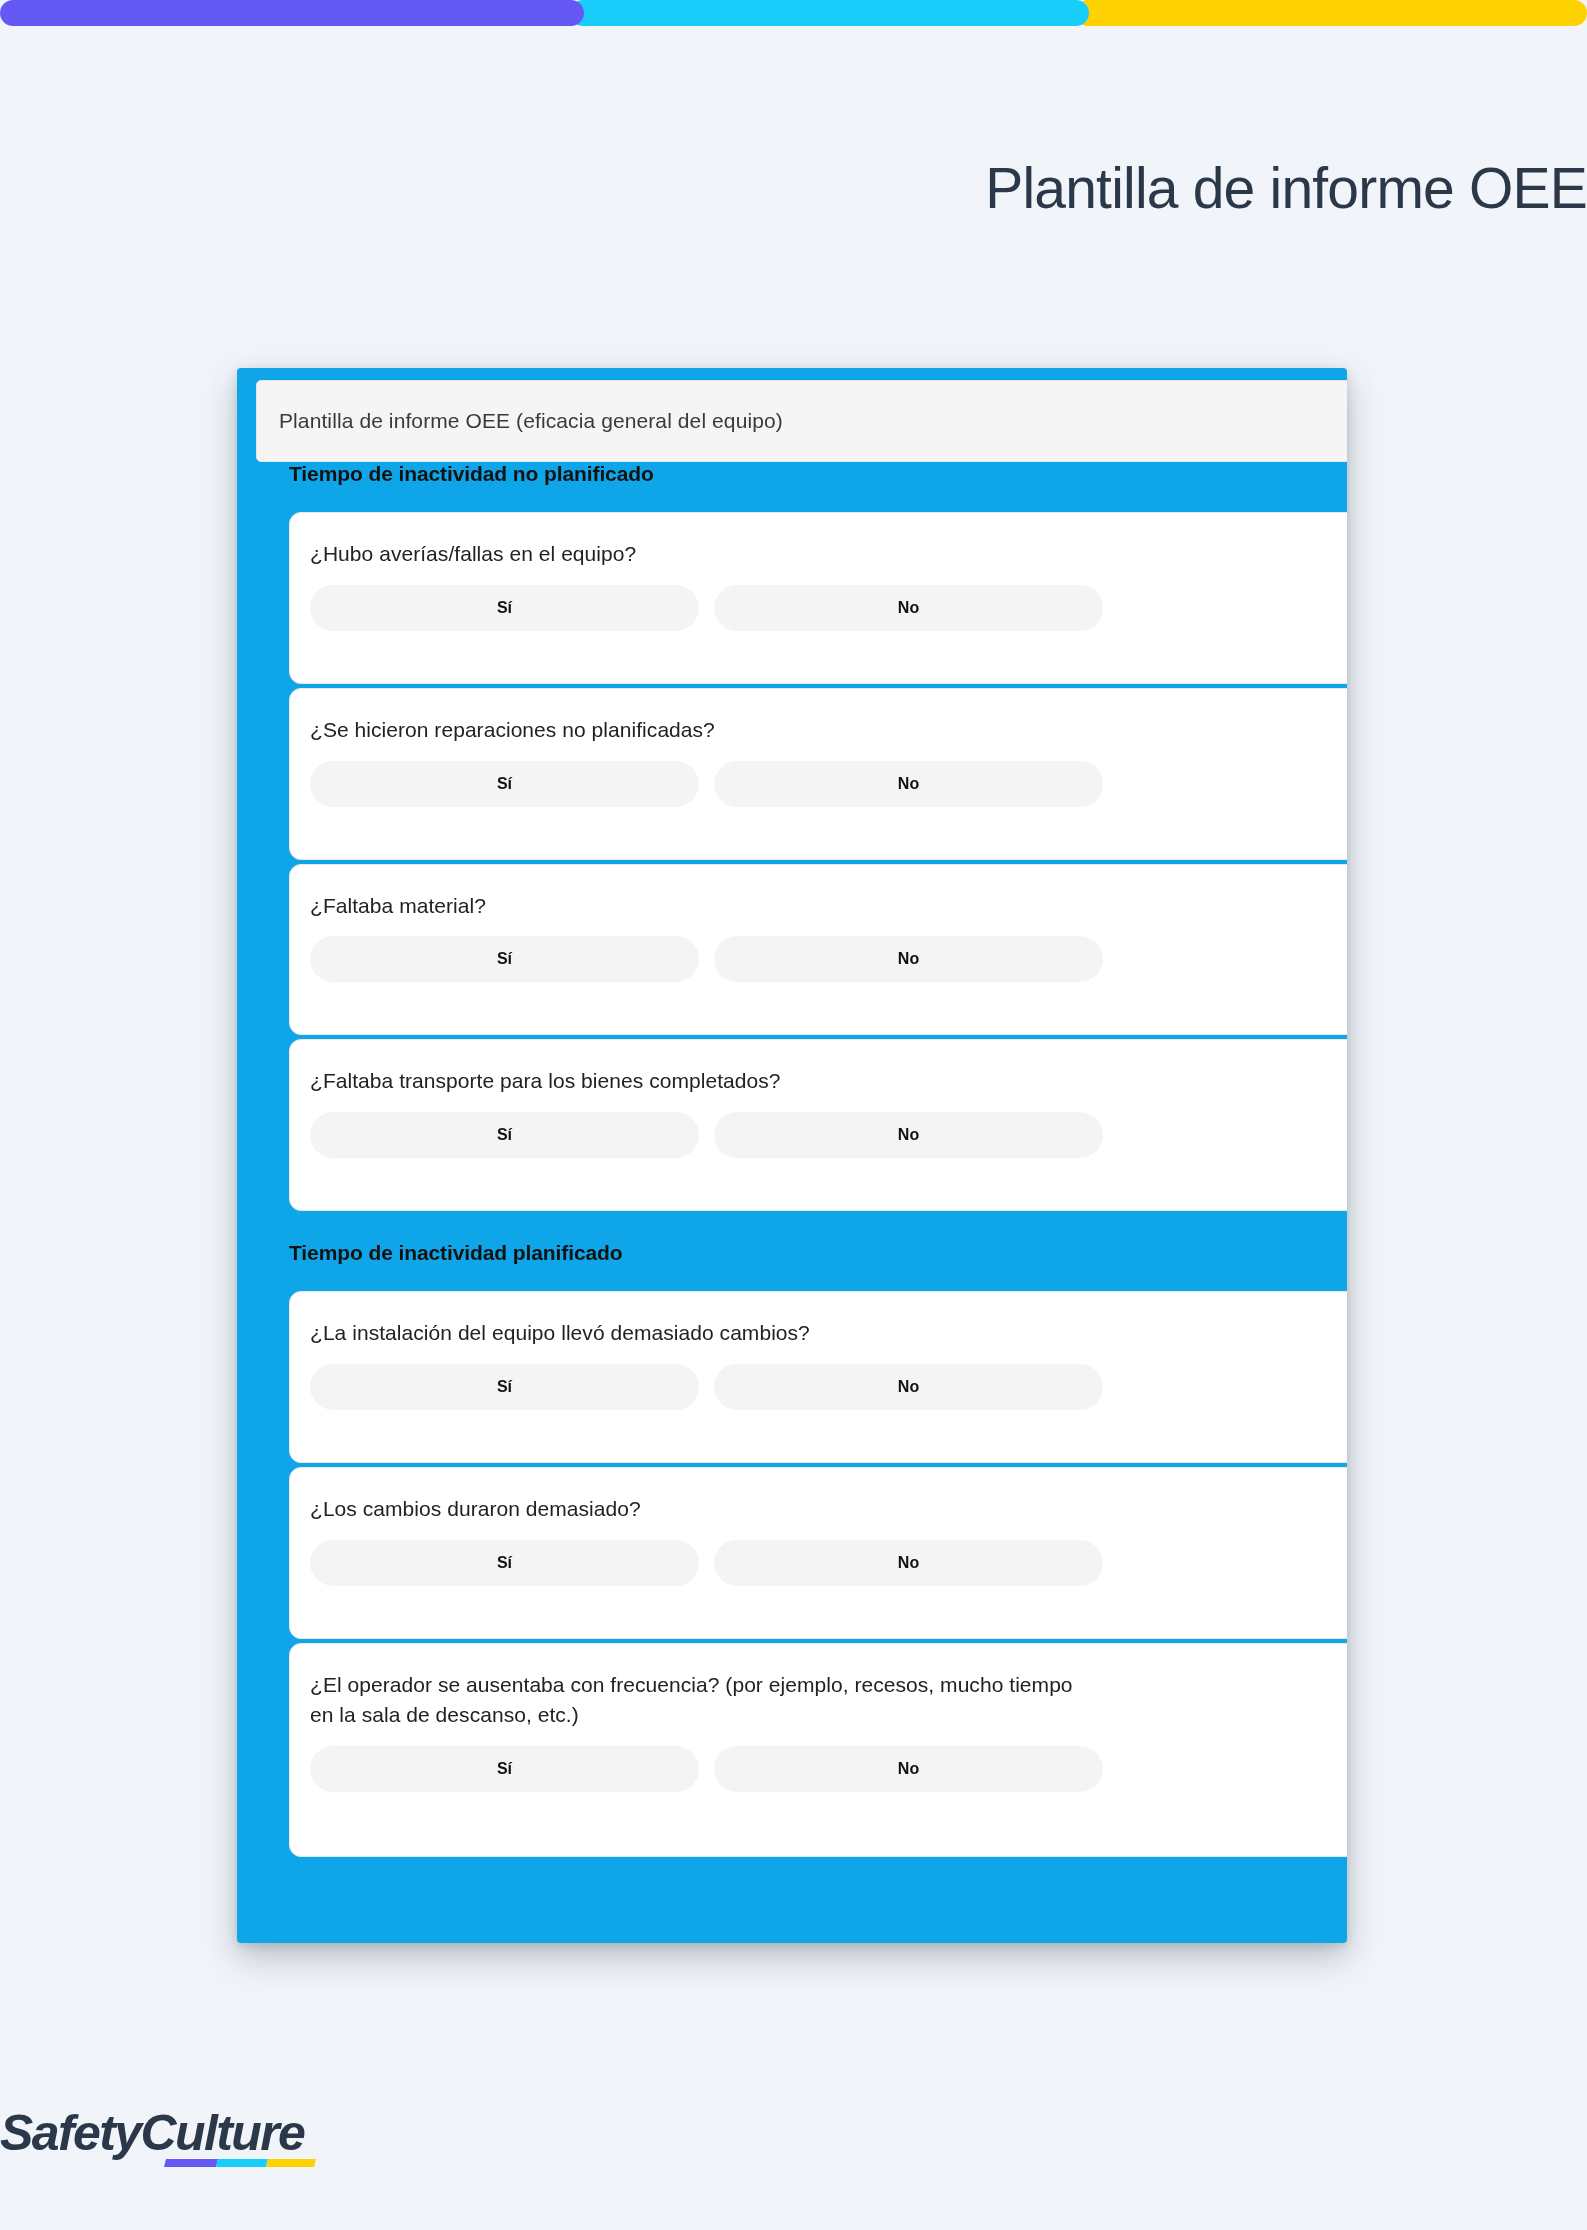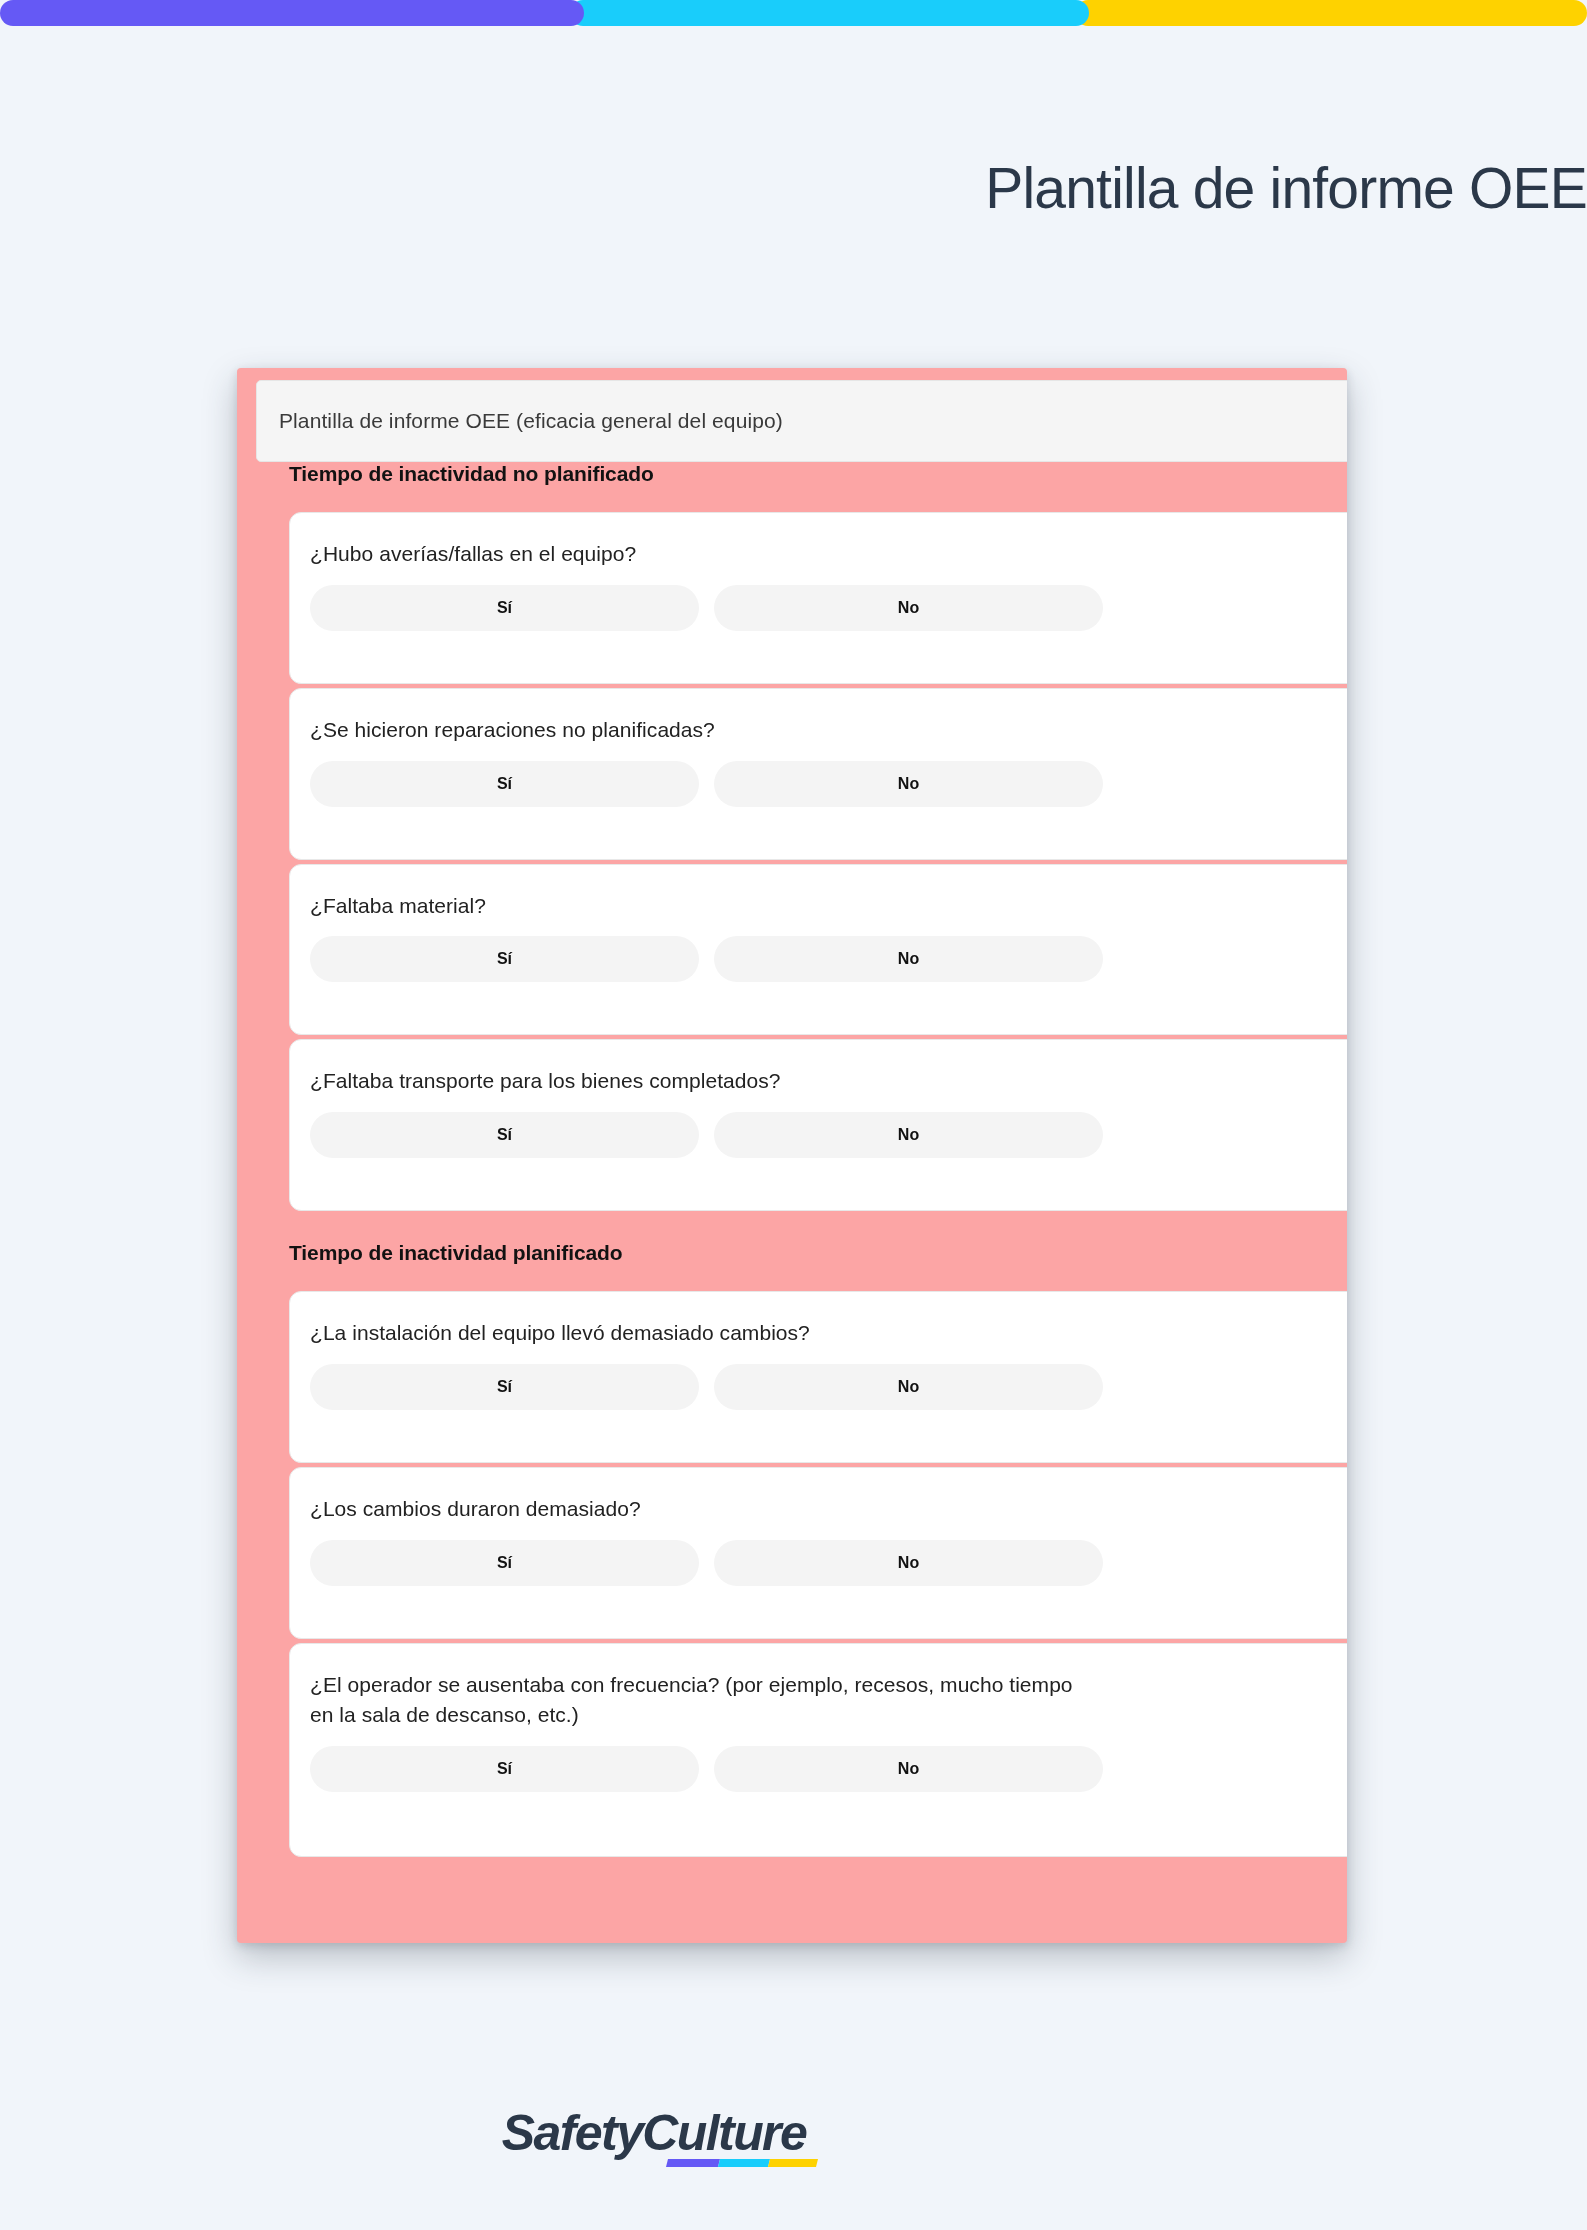--- a/index.html
+++ b/index.html
@@ -47,21 +47,21 @@
     color: #2b3849;
   }
 
   
   .sheet {
     position: absolute;
     left: 237px;
     top: 368px;
     width: 1110px;
     height: 1575px;
-    background: #fca5a5;
+    background: #0ea5e9;
     border-radius: 4px;
     box-shadow: 0 14px 34px rgba(38,50,66,0.28), 0 3px 10px rgba(38,50,66,0.16);
     overflow: hidden;
   }
 
   .sheet-header {
     position: absolute;
     left: 19px;
     top: 12px;
     width: 1110px;
@@ -137,21 +137,20 @@
     cursor: pointer;
   }
 
   
   .footer-logo {
     position: absolute;
     left: 0;
     top: 2108px;
     width: 1308px;
     display: flex;
-    justify-content: center;
     align-items: flex-end;
   }
   .logo-wrap { position: relative; }
   .logo-text {
     font-size: 50px;
     font-weight: 700;
     font-style: italic;
     letter-spacing: -1.6px;
     color: #2b3849;
     line-height: 1;

